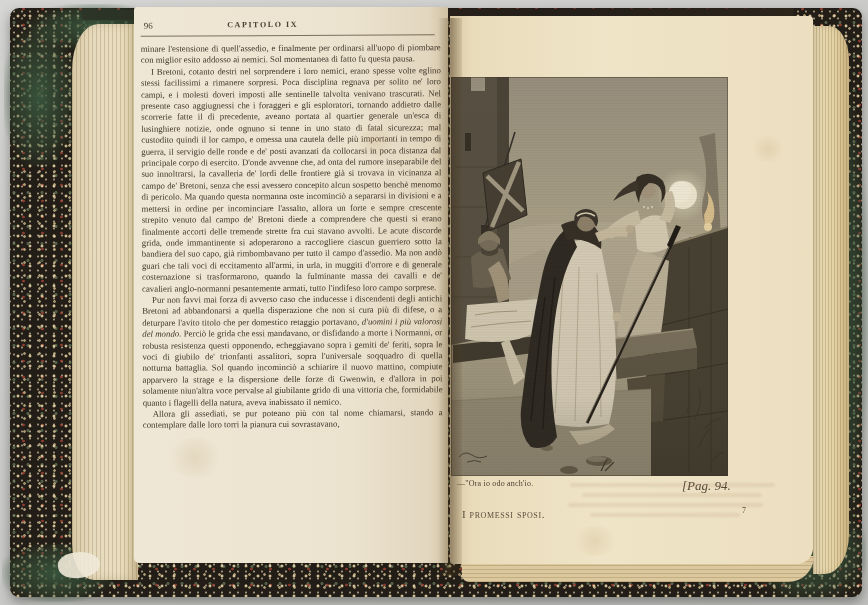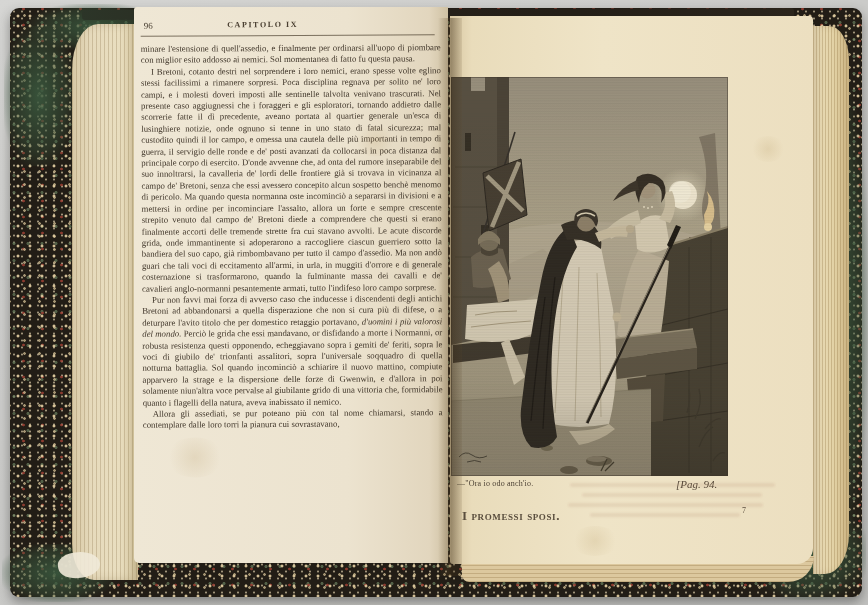--- a/index.html
+++ b/index.html
@@ -86,22 +86,22 @@
   }
   
   .page-right{
     position:absolute;left:450px;top:16px;width:363px;height:548px;
     background:linear-gradient(to right,#d8c7a2 0%,#e9dcbb 6%,#efe4c7 42%,#ecdfc0 100%);
     border-radius:0 4px 16px 3px;
   }
   .plate{position:absolute;left:1px;top:61px;width:277px;height:399px;}
   .plate svg{display:block;width:100%;height:100%;}
   .caption-left{position:absolute;left:7px;top:463px;font-size:8px;color:#4c4134;letter-spacing:.2px;}
-  .caption-right{position:absolute;left:226px;top:462px;font-size:11px;font-style:italic;color:#55493a;}
-  .sig-title{position:absolute;left:12px;top:492px;font-size:13px;font-variant:small-caps;letter-spacing:.6px;color:#5a4e3e;font-weight:bold;}
+  .caption-right{position:absolute;left:232px;top:462px;font-size:13px;font-style:italic;color:#55493a;}
+  .sig-title{position:absolute;left:12px;top:492px;font-size:11px;font-variant:small-caps;letter-spacing:.6px;color:#5a4e3e;}
   .sig-num{position:absolute;left:292px;top:490px;font-size:8px;color:#5a4e3e;}
   .ghost{position:absolute;height:4px;border-radius:2px;background:rgba(158,96,74,.12);filter:blur(1px);}
   .g1{left:120px;top:467px;width:205px;}
   .g2{left:132px;top:477px;width:180px;}
   .g3{left:118px;top:487px;width:195px;}
   .g4{left:140px;top:497px;width:150px;}
 </style>
 </head>
 <body>
 

